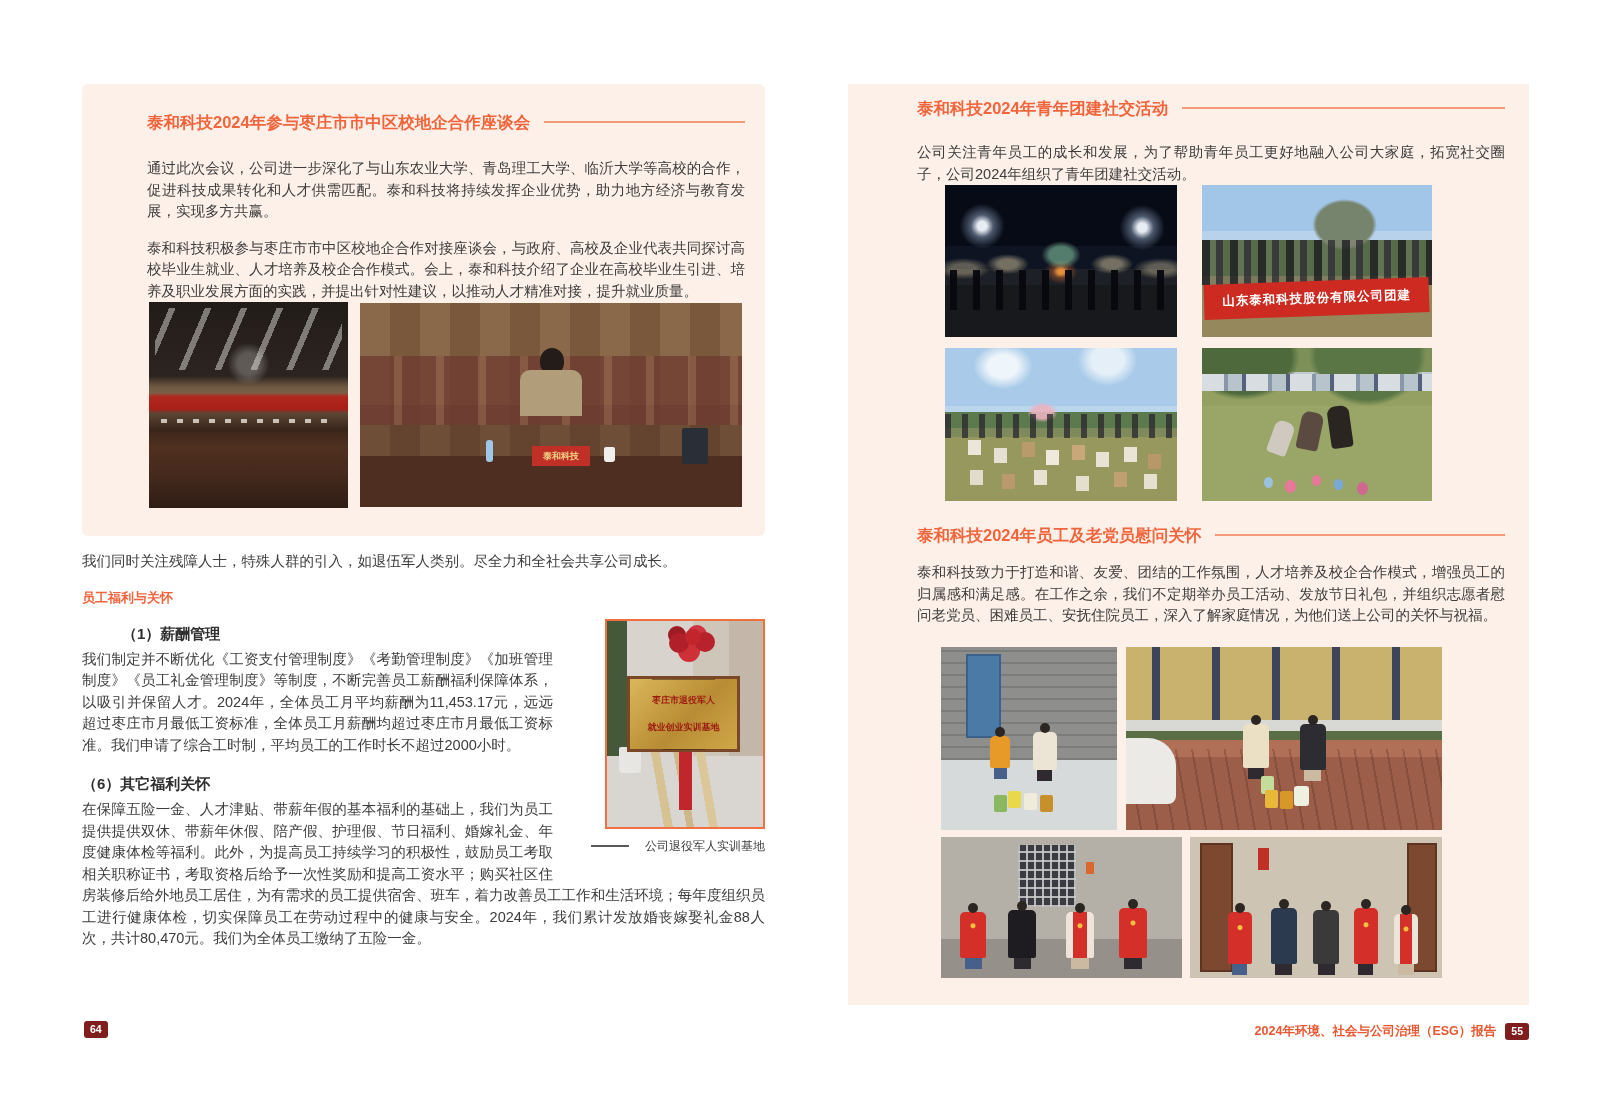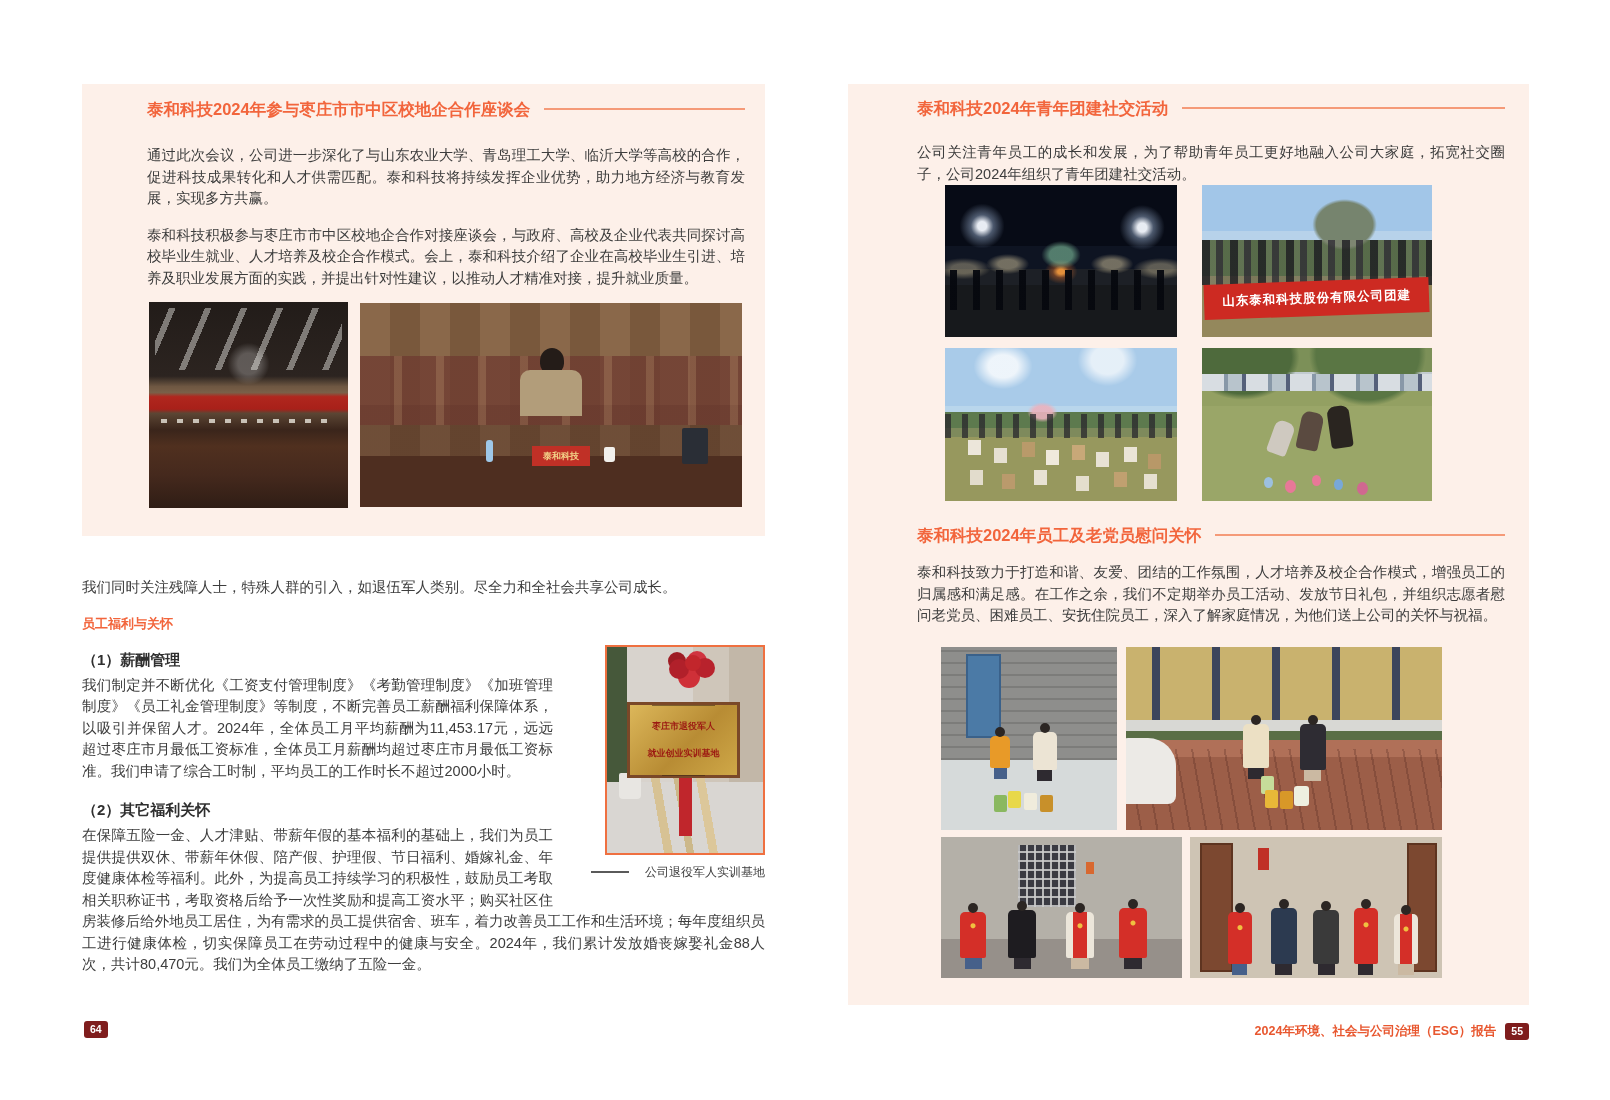--- a/index.html
+++ b/index.html
@@ -1,44 +1,44 @@
 <!DOCTYPE html>
 <html><head>
 <meta charset="utf-8">
 <style>
   html,body{margin:0;padding:0;background:#ffffff;}
   .canvas{position:relative;width:1610px;height:1100px;background:#ffffff;
           font-family:"Liberation Sans",sans-serif;color:#3d3d3d;overflow:hidden;}
 
   
   .card{position:absolute;background:#fdf0e9;}
-  .card-left{left:82px;top:84px;width:683px;height:452px;padding:14px 20px 0 65px;box-sizing:border-box;}
+  .card-left{left:82px;top:84px;width:683px;height:452px;padding:27px 20px 0 65px;box-sizing:border-box;border-radius:6px;}
   .card-right{left:848px;top:84px;width:681px;height:921px;padding:13px 24px 0 69px;box-sizing:border-box;}
 
   
   .sec-head{display:flex;align-items:center;}
   .sec-head .t{color:#f2653c;font-weight:bold;font-size:16.5px;line-height:22px;white-space:nowrap;}
   .sec-head .rule{flex:1;height:2px;background:#f59a78;margin-left:14px;}
   .orange-h{color:#f2653c;font-weight:bold;font-size:13px;line-height:22px;margin:0;}
 
   
   .body-p{font-size:14.5px;line-height:21.5px;margin:0;text-align:justify;color:#3d3d3d;}
   .sub-t{font-size:15px;font-weight:bold;color:#2f2f2f;margin:0;line-height:22px;}
 
   .card-left .body-p{margin-top:25px;}
   .card-left .body-p + .body-p{margin-top:15px;}
   .card-right .lead{margin-top:23px;}
 
   .s3-head{position:absolute;left:69px;right:24px;top:440px;}
   .s3-body{position:absolute;left:69px;right:24px;top:478px;}
 
   
-  .lower-left{position:absolute;left:82px;top:577px;width:683px;}
+  .lower-left{position:absolute;left:82px;top:551px;width:683px;}
   .lower-left .h{margin-top:14px;}
-  .lower-left .sub1{margin-top:14px;}
+  .lower-left .sub1{margin-top:14px;margin-left:40px;}
   .lower-left .sb{margin-top:4px;}
   .lower-left .sub2{margin-top:17px;}
   .lower-left .women{margin-top:21px;}
 
   
   .plaque-fig{float:right;width:200px;margin:10px 0 30px 12px;}
   .plq-photo{position:relative;width:156px;height:206px;border:2px solid #ef7040;margin-left:auto;overflow:hidden;
      background:linear-gradient(90deg,#46583a 0 13%,#d8d3cd 13% 55%,#cfc6ba 55% 78%,#c2b7a8 78% 100%);}
   .plq-floor{position:absolute;left:0;right:0;bottom:0;height:34%;background:#d9d6d2;}
   .plq-pot{position:absolute;left:8%;bottom:26%;width:22px;height:26px;background:#e8e6e2;border-radius:2px 2px 4px 4px;}
@@ -248,21 +248,21 @@
         </div>
       </div>
       <figcaption class="fig-cap">
         <i class="dash"></i>
         <span class="txt">公司退役军人实训基地</span>
       </figcaption>
     </figure>
 
     <p class="sub-t sub1">（1）薪酬管理</p>
     <p class="body-p sb">我们制定并不断优化《工资支付管理制度》《考勤管理制度》《加班管理制度》《员工礼金管理制度》等制度，不断完善员工薪酬福利保障体系，以吸引并保留人才。2024年，全体员工月平均薪酬为11,453.17元，远远超过枣庄市月最低工资标准，全体员工月薪酬均超过枣庄市月最低工资标准。我们申请了综合工时制，平均员工的工作时长不超过2000小时。</p>
-    <p class="sub-t sub2">（2）其它福利关怀</p>
+    <p class="sub-t sub2">（6）其它福利关怀</p>
     <p class="body-p sb">在保障五险一金、人才津贴、带薪年假的基本福利的基础上，我们为员工提供提供双休、带薪年休假、陪产假、护理假、节日福利、婚嫁礼金、年度健康体检等福利。此外，为提高员工持续学习的积极性，鼓励员工考取相关职称证书，考取资格后给予一次性奖励和提高工资水平；购买社区住房装修后给外地员工居住，为有需求的员工提供宿舍、班车，着力改善员工工作和生活环境；每年度组织员工进行健康体检，切实保障员工在劳动过程中的健康与安全。2024年，我们累计发放婚丧嫁娶礼金88人次，共计80,470元。我们为全体员工缴纳了五险一金。</p>
   </div>
 
   <span class="pnum pnum-left">64</span>
 
   <section class="card card-right">
     <div class="sec-head">
       <span class="t">泰和科技2024年青年团建社交活动</span>
       <i class="rule"></i>
     </div>

